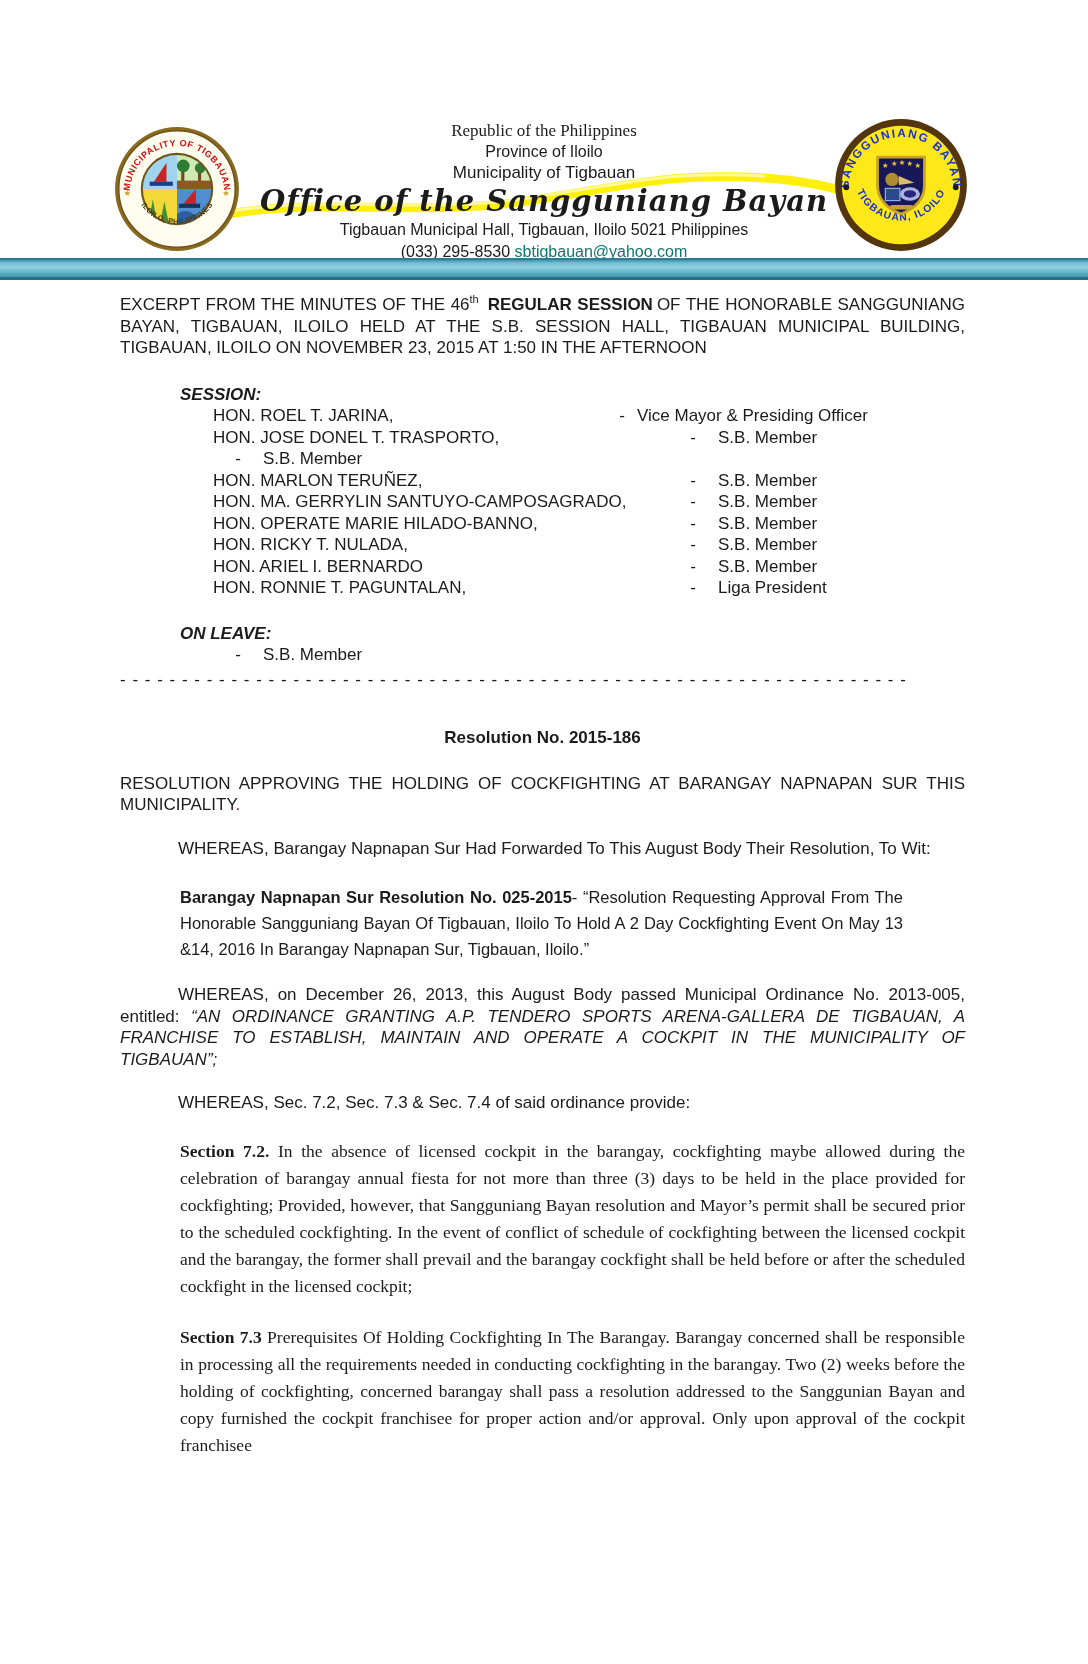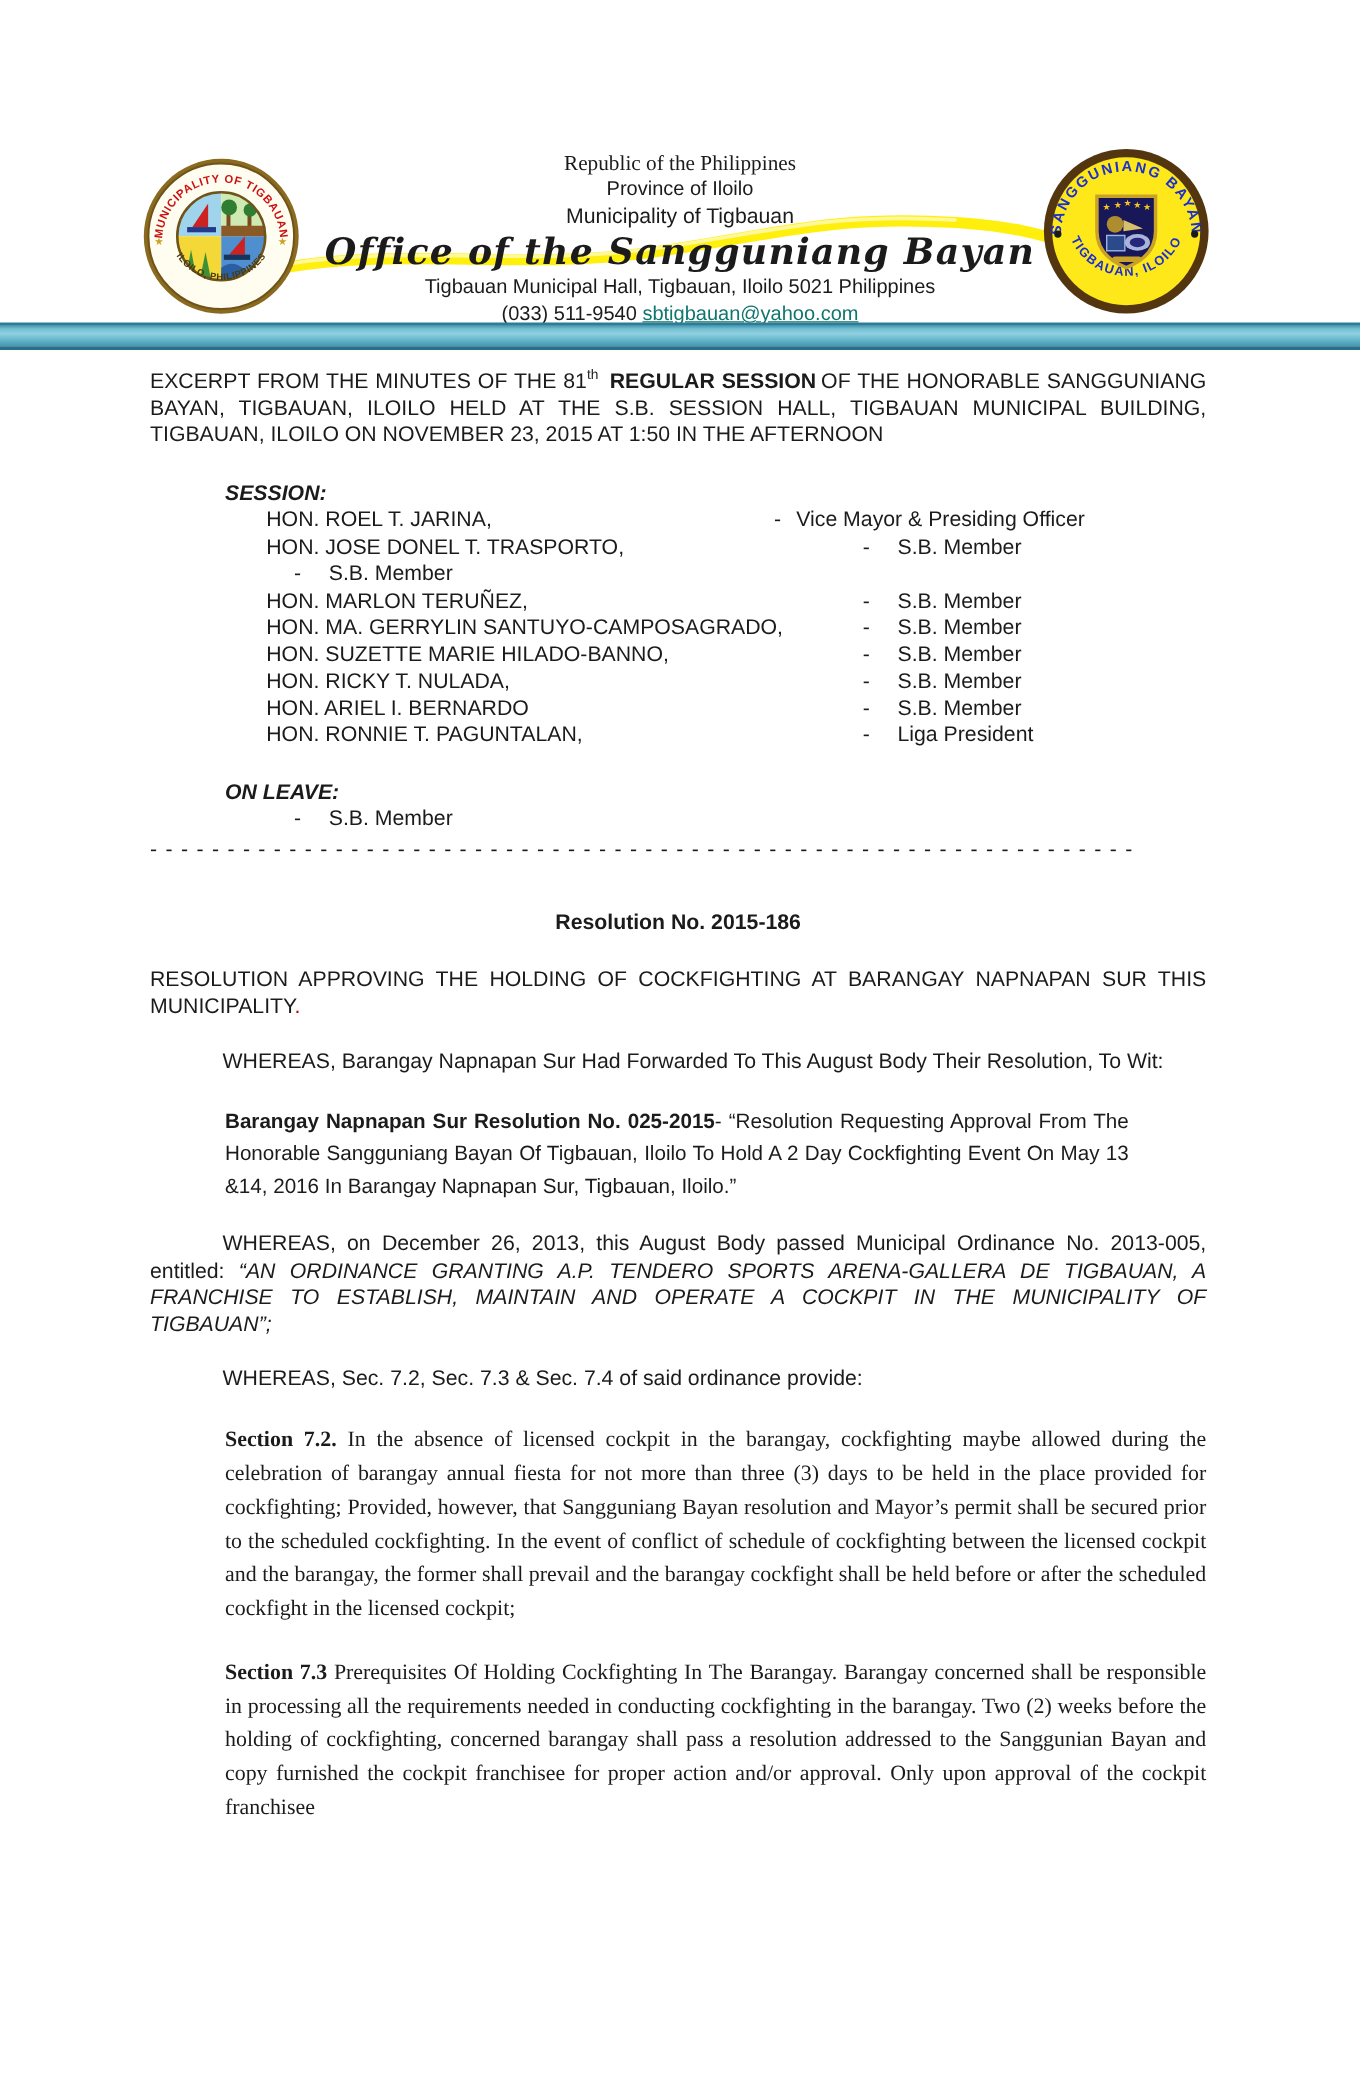--- a/index.html
+++ b/index.html
@@ -104,21 +104,21 @@
     <text x="9" y="67" font-size="8" fill="#c9a227">★</text>
     <text x="103" y="67" font-size="8" fill="#c9a227">★</text>
   </svg>
 
   <div class="head-text">
     <div class="ht-republic">Republic of the Philippines</div>
     <div class="ht-province">Province of Iloilo</div>
     <div class="ht-municipality">Municipality of Tigbauan</div>
     <div class="ht-office">Office of the Sangguniang Bayan</div>
     <div class="ht-address">Tigbauan Municipal Hall, Tigbauan, Iloilo 5021 Philippines</div>
-    <div class="ht-contact"><span>(033) 511-9540 </span><a href="#">sbtigbauan@yahoo.com</a></div>
+    <div class="ht-contact"><span>(033) 295-8530 </span><a href="#">sbtigbauan@yahoo.com</a></div>
   </div>
 
   <svg class="seal seal-right" viewBox="0 0 120 120">
     <defs>
       <path id="rs-top" d="M 13,64 A 47,47 0 1 1 107,64" fill="none"></path>
       <path id="rs-bot" d="M 21,67 A 43,43 0 0 0 99,67" fill="none"></path>
     </defs>
     <circle cx="60" cy="60" r="59" fill="#53350f"></circle>
     <circle cx="60" cy="60" r="53" fill="#ffe81a"></circle>
     <text font-family="Liberation Sans, sans-serif" font-size="10.5" font-weight="bold" fill="#1a2fd0" letter-spacing="1.6">
@@ -143,21 +143,21 @@
     <ellipse cx="68" cy="68" rx="9" ry="6" fill="#a9b4dd"></ellipse>
     <ellipse cx="68" cy="68" rx="5.5" ry="3.4" fill="#26267a"></ellipse>
     <rect x="50" y="78" width="21" height="4" rx="2" fill="#c9a227"></rect>
   </svg>
 
   <div class="teal-bar"></div>
 </div>
 
 <main>
 
-  <p class="excerpt just"><span>EXCERPT FROM THE MINUTES OF THE 81</span><sup>th</sup><span class="b">REGULAR SESSION</span><span>OF THE HONORABLE SANGGUNIANG BAYAN, TIGBAUAN, ILOILO HELD AT THE S.B. SESSION HALL, TIGBAUAN MUNICIPAL BUILDING, TIGBAUAN, ILOILO ON NOVEMBER 23, 2015 AT 1:50 IN THE AFTERNOON</span></p>
+  <p class="excerpt just"><span>EXCERPT FROM THE MINUTES OF THE 46</span><sup>th</sup><span class="b">REGULAR SESSION</span><span>OF THE HONORABLE SANGGUNIANG BAYAN, TIGBAUAN, ILOILO HELD AT THE S.B. SESSION HALL, TIGBAUAN MUNICIPAL BUILDING, TIGBAUAN, ILOILO ON NOVEMBER 23, 2015 AT 1:50 IN THE AFTERNOON</span></p>
 
   <div class="roster">
     <div class="roster-label">SESSION:</div>
     <div id="present-rows">
         <div class="member-row">
           <span class="m-name">HON.  ROEL T. JARINA,</span>
           <span class="m-sep">-</span>
           <span class="m-role">Vice Mayor &amp; Presiding Officer</span>
         </div>
         <div class="member-row">
@@ -173,21 +173,21 @@
           <span class="m-name">HON. MARLON TERUÑEZ,</span>
           <span class="m-sep">-</span>
           <span class="m-role">S.B. Member</span>
         </div>
         <div class="member-row">
           <span class="m-name">HON. MA. GERRYLIN SANTUYO-CAMPOSAGRADO,</span>
           <span class="m-sep">-</span>
           <span class="m-role">S.B. Member</span>
         </div>
         <div class="member-row">
-          <span class="m-name">HON. SUZETTE MARIE HILADO-BANNO,</span>
+          <span class="m-name">HON. OPERATE MARIE HILADO-BANNO,</span>
           <span class="m-sep">-</span>
           <span class="m-role">S.B. Member</span>
         </div>
         <div class="member-row">
           <span class="m-name">HON. RICKY T. NULADA,</span>
           <span class="m-sep">-</span>
           <span class="m-role">S.B. Member</span>
         </div>
         <div class="member-row">
           <span class="m-name">HON. ARIEL I. BERNARDO</span>

